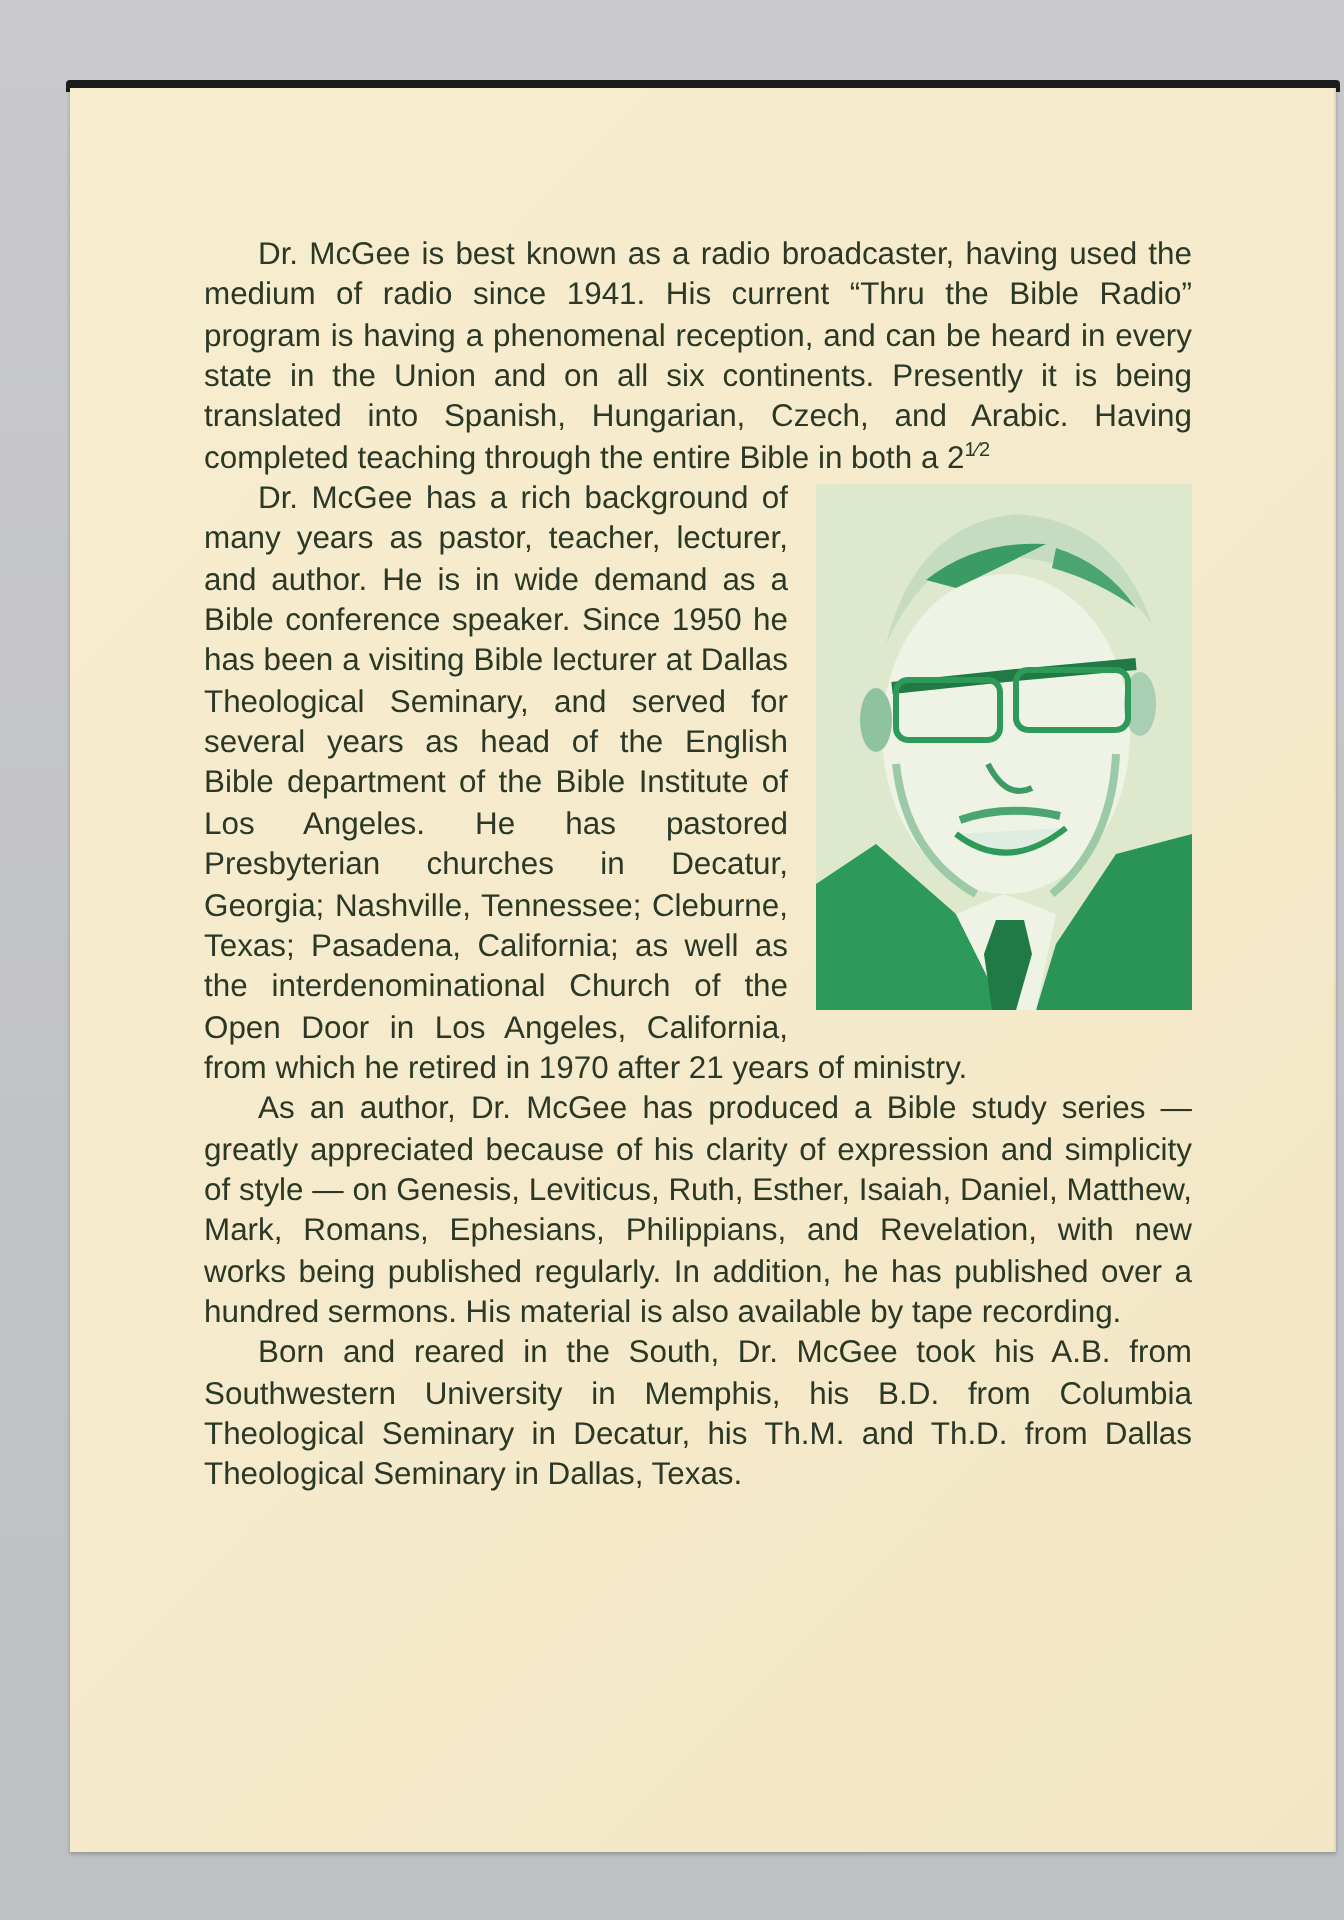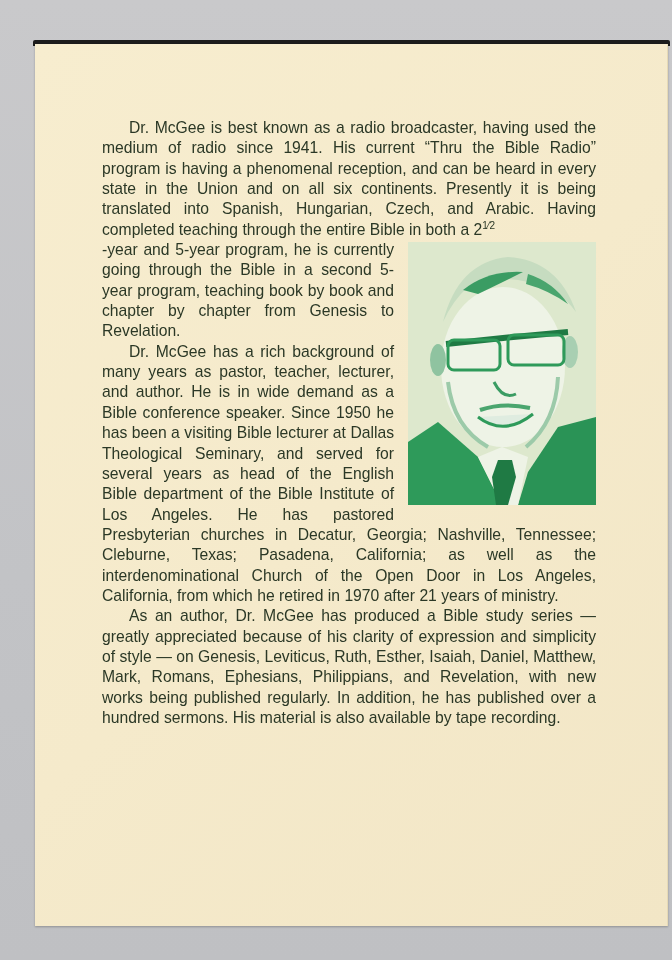--- a/index.html
+++ b/index.html
@@ -66,17 +66,18 @@
           <rect x="100" y="93" width="56" height="30" rx="6" fill="none" stroke="#2e9a5a" stroke-width="3"></rect>
 
           <path d="M86 140 Q95 158 108 152" stroke="#3a9c63" stroke-width="3" fill="none"></path>
 
           <path d="M72 168 Q95 160 122 166" stroke="#4aa56e" stroke-width="4" fill="none"></path>
           <path d="M70 175 Q96 195 125 172" stroke="#2e9a5a" stroke-width="3" fill="#dfece0"></path>
 
           <path d="M40 140 Q45 185 80 205" stroke="#9ccaa9" stroke-width="4" fill="none"></path>
           <path d="M150 135 Q148 180 118 205" stroke="#9ccaa9" stroke-width="4" fill="none"></path>
         </svg>
-      </div><span>-year and 5-year program, he is currently going through the Bible in a second 5-year program, teaching book by book and chapter by chapter from Genesis to Revelation.</span><p></p>
+      </div><p></p>
     <p>Dr. McGee has a rich background of many years as pastor, teacher, lecturer, and author. He is in wide demand as a Bible conference speaker. Since 1950 he has been a visiting Bible lecturer at Dallas Theological Seminary, and served for several years as head of the English Bible department of the Bible Institute of Los Angeles. He has pastored Presbyterian churches in Decatur, Georgia; Nashville, Tennessee; Cleburne, Texas; Pasadena, California; as well as the interdenominational Church of the Open Door in Los Angeles, California, from which he retired in 1970 after 21 years of ministry.</p>
     <p>As an author, Dr. McGee has produced a Bible study series — greatly appreciated because of his clarity of expression and simplicity of style — on Genesis, Leviticus, Ruth, Esther, Isaiah, Daniel, Matthew, Mark, Romans, Ephesians, Philippians, and Revelation, with new works being published regularly. In addition, he has published over a hundred sermons. His material is also available by tape recording.</p>
+    <p>Born and reared in the South, Dr. McGee took his A.B. from Southwestern University in Memphis, his B.D. from Columbia Theological Seminary in Decatur, his Th.M. and Th.D. from Dallas Theological Seminary in Dallas, Texas.</p>
   </div>
 </div>
 
 </body></html>

